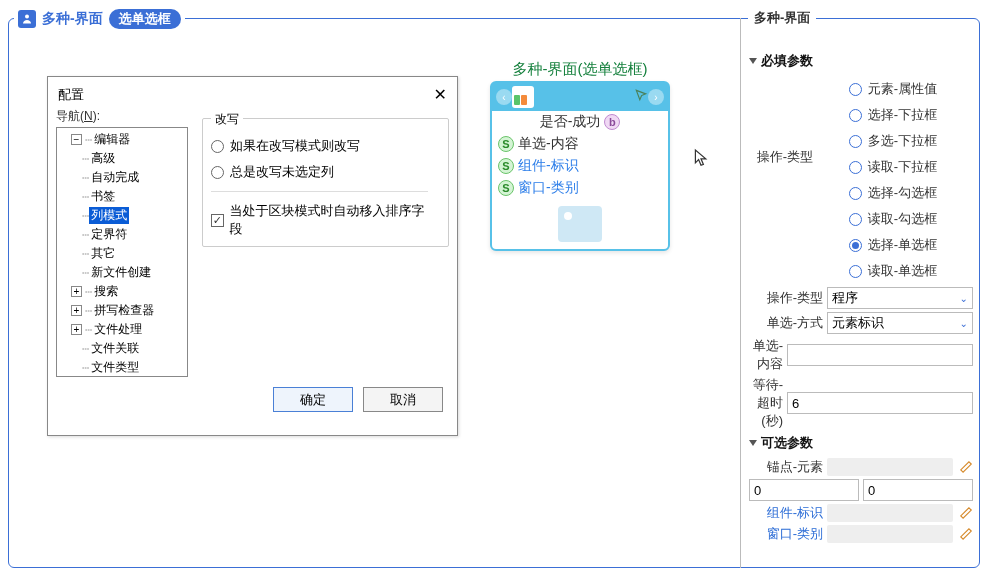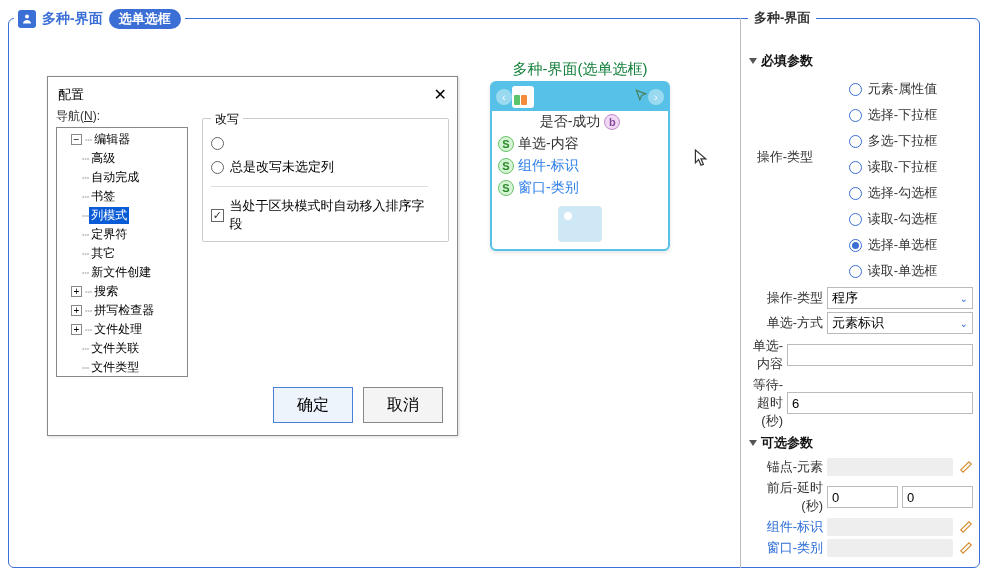--- a/index.html
+++ b/index.html
@@ -76,21 +76,21 @@
 .group-box { border: 1px solid #ccc; border-radius: 2px; padding: 10px 20px 8px 8px; position: relative; margin-top: 10px; }
 .group-legend { position: absolute; top: -8px; left: 8px; background: #fff; padding: 0 4px; font-size: 12px; }
 .grp-radio { display: flex; align-items: center; gap: 6px; margin: 8px 0; font-size: 13px; }
 .grp-radio .rc { width: 13px; height: 13px; border: 1px solid #666; border-radius: 50%; display: inline-flex; align-items: center; justify-content: center; }
 .grp-radio .rc.checked::after { content: ""; width: 7px; height: 7px; background: #333; border-radius: 50%; }
 .grp-hr { border: none; border-top: 1px solid #ddd; margin: 10px 0; }
 .grp-check { display: flex; align-items: center; gap: 6px; font-size: 13px; }
 .grp-check .cb { width: 13px; height: 13px; border: 1px solid #666; display: inline-flex; align-items: center; justify-content: center; font-size: 11px; color: #333; }
 
 .dlg-foot { display: flex; justify-content: flex-end; gap: 10px; padding: 10px 14px; }
-.dlg-btn { width: 80px; height: 36px; border: 1px solid #888; background: #f4f4f4; font-size: 16px; display: flex; align-items: center; justify-content: center; }
+.dlg-btn { width: 80px; height: 25px; border: 1px solid #888; background: #f4f4f4; font-size: 13px; display: flex; align-items: center; justify-content: center; }
 .dlg-btn.primary { border: 1px solid #4a80d6; background: #eef4fc; }
 
 .node-arrow-icon svg { width: 14px; height: 14px; stroke: #4a805a; fill: none; stroke-width: 2; }
 .node-mini-icon { width: 18px; height: 12px; }
 .node-mini-icon .a { width: 6px; height: 10px; background: #5ac46a; display: inline-block; border-radius: 1px; }
 .node-mini-icon .b { width: 6px; height: 10px; background: #f48a3a; display: inline-block; border-radius: 1px; margin-left: 1px; }
 </style>
 </head>
 <body>
 
@@ -182,21 +182,20 @@
   </div>
 
   <div class="form-row">
     <span class="form-label">锚点-元素</span>
     <div class="readonly-box"></div>
     <span class="edit-icon"><svg viewBox="0 0 24 24">
           <path d="M3 17l4 4L21 7l-4-4L3 17z"></path>
         </svg></span>
   </div>
   <div class="form-row">
-    <span class="form-label">前后-延时(秒)</span>
     <input class="text-input half" value="0" style="">
     <input class="text-input half" value="0" style="">
   </div>
   <div class="form-row">
     <span class="form-label link">组件-标识</span>
     <div class="readonly-box"></div>
     <span class="edit-icon"><svg viewBox="0 0 24 24">
           <path d="M3 17l4 4L21 7l-4-4L3 17z"></path>
         </svg></span>
   </div>
@@ -318,20 +317,21 @@
             <span class="tree-dots">┄</span>
             <span class="tree-text">文件类型</span>
           </div>
       </div>
     </div>
     <div class="dlg-right">
       <div class="group-box">
         <span class="group-legend">改写</span>
         <div class="grp-radio">
             <span class="rc"></span>
+            <span>如果在改写模式则改写</span>
           </div>
         <div class="grp-radio">
             <span class="rc"></span>
             <span>总是改写未选定列</span>
           </div>
         <hr class="grp-hr">
         <div class="grp-check">
             <span class="cb">✓</span>
             <span>当处于区块模式时自动移入排序字段</span>
           </div>

